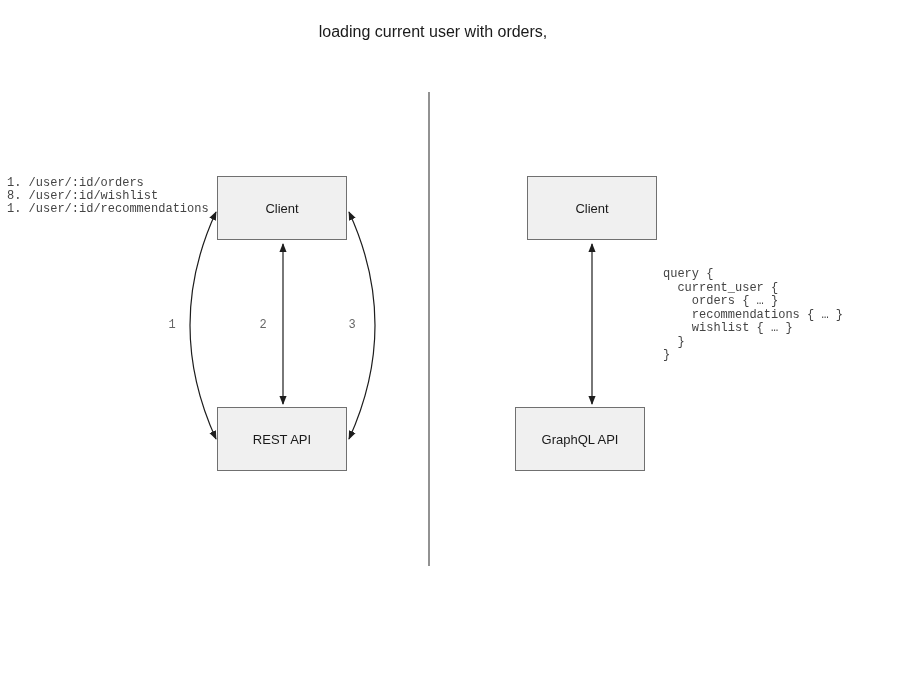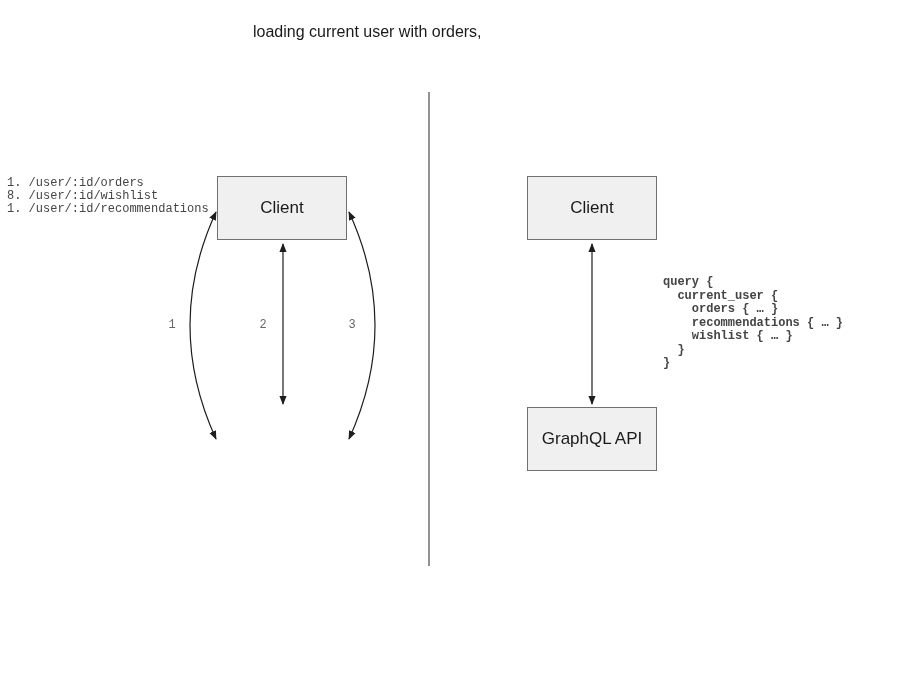--- a/index.html
+++ b/index.html
@@ -13,58 +13,59 @@
     width: 917px;
     height: 689px;
     background: #ffffff;
     overflow: hidden;
   }
   .title {
     position: absolute;
     left: 253px;
     top: 22px;
     width: 360px;
+    text-align: center;
     font-size: 16px;
     line-height: 19px;
     color: #1a1a1a;
   }
   .connectors {
     position: absolute;
     left: 0;
     top: 0;
     width: 917px;
     height: 689px;
   }
   .node {
     position: absolute;
     width: 130px;
     height: 64px;
     background: #f0f0f0;
     border: 1px solid #707070;
     display: flex;
     align-items: center;
     justify-content: center;
-    font-size: 17px;
+    font-size: 13px;
     color: #1a1a1a;
     box-sizing: border-box;
   }
   .node-client-left  { left: 217px; top: 176px; }
   .node-rest-api     { left: 217px; top: 407px; }
   .node-client-right { left: 527px; top: 176px; }
-  .node-graphql-api  { left: 527px; top: 407px; text-align: center; }
+  .node-graphql-api  { left: 515px; top: 407px; text-align: center; }
   .code {
     position: absolute;
     font-family: "Liberation Mono", monospace;
     font-size: 12px;
     line-height: 13px;
     color: #444444;
   }
   .code .line { white-space: pre; }
   .endpoints { left: 7px; top: 177px; }
-  .query     { left: 663px; top: 276px; line-height: 13.5px; font-weight: bold; }
+  .query     { left: 663px; top: 268px; line-height: 13.5px; }
   .arrow-num {
     position: absolute;
     width: 14px;
     top: 318px;
     text-align: center;
     font-family: "Liberation Mono", monospace;
     font-size: 12px;
     color: #666666;
   }
   .num-1 { left: 165px; }
@@ -103,20 +104,23 @@
 
   <div class="code endpoints">
     <div class="line">1. /user/:id/orders</div>
     <div class="line">8. /user/:id/wishlist</div>
     <div class="line">1. /user/:id/recommendations</div>
   </div>
 
   <div class="node node-client-left">
     <span>Client</span>
   </div>
+  <div class="node node-rest-api">
+    <span>REST API</span>
+  </div>
 
   <div class="arrow-num num-1">1</div>
   <div class="arrow-num num-2">2</div>
   <div class="arrow-num num-3">3</div>
 
   <div class="node node-client-right">
     <span>Client</span>
   </div>
   <div class="node node-graphql-api">
     <span>GraphQL API</span>

